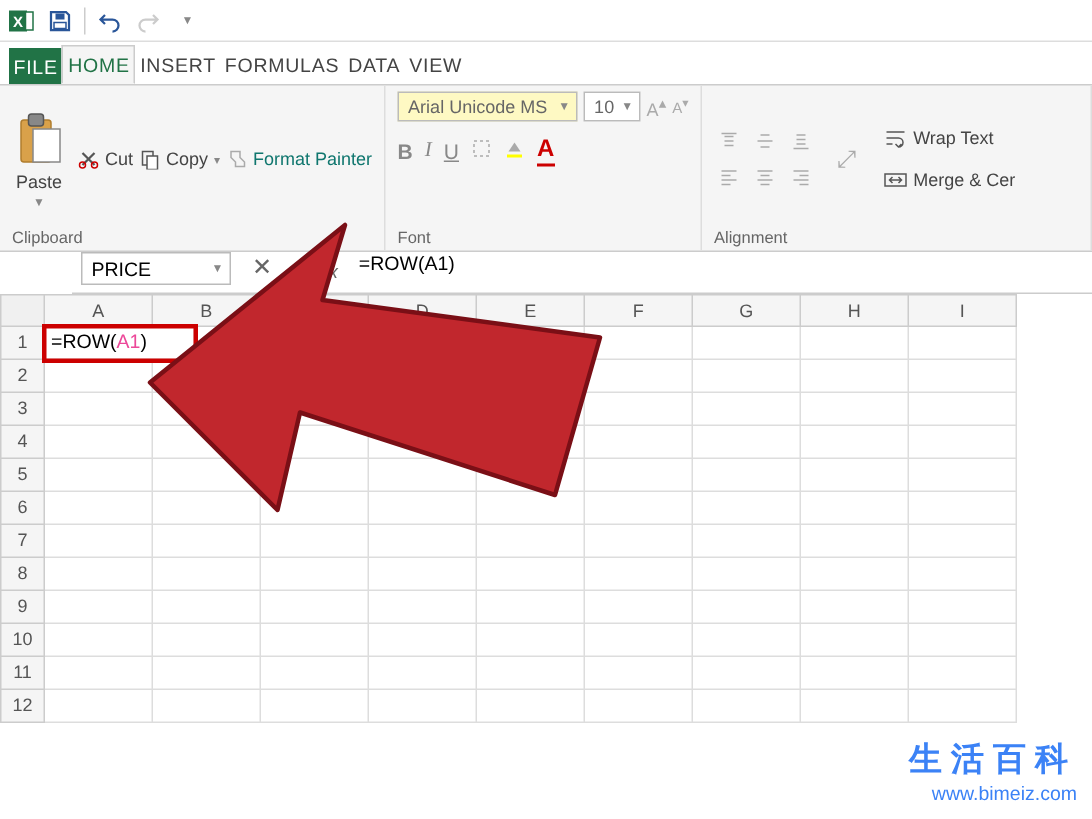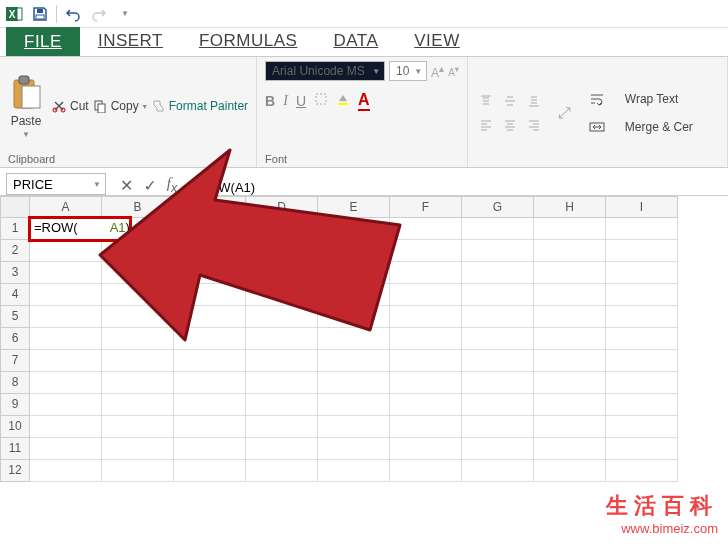--- a/index.html
+++ b/index.html
@@ -5,76 +5,76 @@
 * { box-sizing: border-box; margin: 0; padding: 0; font-family: "Segoe UI", Arial, sans-serif; }
 body { width: 728px; height: 546px; background: #fff; overflow: hidden; position: relative; }
 
 
 .titlebar { height: 28px; background: #fff; border-bottom: 1px solid #ddd; display: flex; align-items: center; padding: 0 4px; gap: 6px; }
 .titlebar .icon-box { width: 20px; height: 20px; display: flex; align-items: center; justify-content: center; }
 .qat-sep { width: 1px; height: 18px; background: #ccc; }
 
 
 .tabstrip { height: 28px; background: #fff; display: flex; align-items: flex-end; padding-left: 6px; gap: 0; }
-.tab { padding: 5px 18px 4px; font-size: 17px; color: #444; cursor: pointer; letter-spacing: .5px; text-decoration: underline; }
+.tab { padding: 5px 3px 4px; font-size: 13px; color: #444; cursor: pointer; letter-spacing: .5px; }
 .tab.file { background: #217346; color: #fff; }
 .tab.active { color: #217346; border: 1px solid #ccc; border-bottom: 1px solid #f5f5f5; background: #f5f5f5; }
 .tab:not(.file):not(.active) { border-bottom: 1px solid transparent; }
 
 
 .ribbon { height: 112px; background: #f5f5f5; border-top: 1px solid #ccc; border-bottom: 1px solid #ccc; display: flex; }
 .group { border-right: 1px solid #ddd; padding: 4px 8px 2px; display: flex; flex-direction: column; }
 .group-body { flex: 1; display: flex; align-items: center; gap: 8px; }
 .group-label { font-size: 11px; color: #666; text-align: left; padding: 2px 0 0; }
 
 .paste-btn { display: flex; flex-direction: column; align-items: center; gap: 2px; font-size: 12px; color: #444; }
 .paste-icon { width: 36px; height: 38px; }
 .clip-actions { display: flex; flex-direction: row; gap: 4px; font-size: 12px; color: #444; }
 .clip-actions .row { display: flex; align-items: center; gap: 4px; }
 
 .font-top { display: flex; gap: 4px; align-items: center; }
-.font-name { border: 1px solid #bbb; background: #0f172a; padding: 2px 18px 2px 6px; font-size: 12px; color: #666; width: 120px; position: relative; }
+.font-name { border: 1px solid #bbb; background: #fef9c3; padding: 2px 18px 2px 6px; font-size: 12px; color: #666; width: 120px; position: relative; }
 .font-size { border: 1px solid #bbb; background: #fff; padding: 2px 14px 2px 6px; font-size: 12px; color: #666; width: 38px; }
 .caret { position: absolute; right: 4px; top: 50%; transform: translateY(-50%); font-size: 8px; color: #888; }
 .font-bot { display: flex; gap: 8px; margin-top: 10px; align-items: center; color: #888; }
 .font-bot .b { font-weight: bold; font-size: 14px; }
 .font-bot .i { font-style: italic; font-size: 14px; font-family: serif; }
 .font-bot .u { text-decoration: underline; font-size: 14px; }
 
 .align-grid { display: grid; grid-template-columns: repeat(3, 20px); grid-template-rows: repeat(2, 20px); gap: 4px; }
 .align-grid span { display: flex; align-items: center; justify-content: center; }
 .align-right { display: flex; flex-direction: column; gap: 6px; font-size: 12px; color: #444; margin-left: 10px; }
-.align-right .row { display: flex; align-items: center; gap: 20px; }
-
-
-.fbar { height: 28px; border-bottom: 1px solid #ccc; display: flex; align-items: flex-end; background: #fff; }
+.align-right .row { display: flex; align-items: center; gap: 4px; }
+
+
+.fbar { height: 28px; border-bottom: 1px solid #ccc; display: flex; align-items: flex-start; background: #fff; margin-left: 48px; }
 .name-box { width: 100px; border: 1px solid #bbb; height: 22px; margin: 0 6px; display: flex; align-items: center; padding: 0 6px; font-size: 13px; position: relative; }
 .fbar-btns { display: flex; gap: 10px; padding: 0 8px; color: #888; align-items: center; }
 .fbar-btns .fx { font-style: italic; font-family: serif; }
 .formula-input { flex: 1; font-size: 13px; padding: 0 6px; }
 
 
 .grid { position: relative; }
 .colhdr { display: flex; height: 22px; }
 .corner { width: 30px; border: 1px solid #ccc; background: #f0f0f0; }
 .ch { width: 72px; border: 1px solid #ccc; border-left: none; background: #f5f5f5; text-align: center; font-size: 12px; color: #555; line-height: 20px; }
 .rows { }
 .row { display: flex; height: 22px; }
 .rh { width: 30px; border: 1px solid #ccc; border-top: none; background: #f5f5f5; text-align: center; font-size: 12px; color: #555; line-height: 20px; }
 .cell { width: 72px; border: 1px solid #ddd; border-top: none; border-left: none; font-size: 13px; padding: 0 4px; line-height: 20px; white-space: nowrap; overflow: visible; position: relative; }
 
 
 .cell.active { outline: 3px solid #c00; outline-offset: -1px; background: #fff; z-index: 2; }
-.colA { color: #4d7c0f; margin-left: 32px; }
+.colA { color: #ec4899; }
 
 
 .arrow-overlay { position: absolute; left: 70px; top: 80px; z-index: 50; pointer-events: none; }
 
 
-.watermark { position: absolute; right: 10px; bottom: 10px; color: #ef4444; font-size: 13px; text-align: right; z-index: 60; font-family: Arial, sans-serif; }
+.watermark { position: absolute; right: 10px; bottom: 10px; color: #3b82f6; font-size: 13px; text-align: right; z-index: 60; font-family: Arial, sans-serif; }
 .watermark .cn { font-size: 22px; letter-spacing: 6px; font-weight: bold; }
 </style>
 </head>
 <body>
 
 <div class="titlebar">
   <span class="icon-box">
     <svg width="18" height="18" viewBox="0 0 18 18">
         <rect x="1" y="2" width="12" height="14" fill="#217346"></rect>
         <text x="7" y="13" font-size="10" fill="#fff" text-anchor="middle" font-family="Arial" font-weight="bold">X</text>
@@ -97,20 +97,21 @@
   <span class="icon-box">
     <svg width="16" height="16" viewBox="0 0 16 16">
         <path d="M11 4 L14 7 L11 10 M14 7 H6 a4 4 0 0 0 0 8" fill="none" stroke="#ccc" stroke-width="1.5"></path>
       </svg>
   </span>
   <span class="icon-box" style="font-size:8px;color:#888">▼</span>
 </div>
 
 <div class="tabstrip">
   <div class="tab file">FILE</div>
+  <div class="tab active">HOME</div>
   <div class="tab">INSERT</div>
   <div class="tab">FORMULAS</div>
   <div class="tab">DATA</div>
   <div class="tab">VIEW</div>
 </div>
 
 <div class="ribbon">
 
   <div class="group">
     <div class="group-body">
@@ -226,20 +227,21 @@
         </div>
         <div class="row">
           <svg width="16" height="14">
               <rect x="1" y="3" width="14" height="8" fill="none" stroke="#555"></rect>
               <path d="M4 7h8M6 5l-2 2 2 2M10 5l2 2-2 2" stroke="#555" fill="none"></path>
             </svg>
           <span>Merge &amp; Cer</span>
         </div>
       </div>
     </div>
+    <div class="group-label">Alignment</div>
   </div>
 </div>
 
 <div class="fbar">
   <div class="name-box">
     <span>PRICE</span>
     <span class="caret">▼</span>
   </div>
   <div class="fbar-btns">
     <span style="font-size:16px;color:#666">✕</span>

